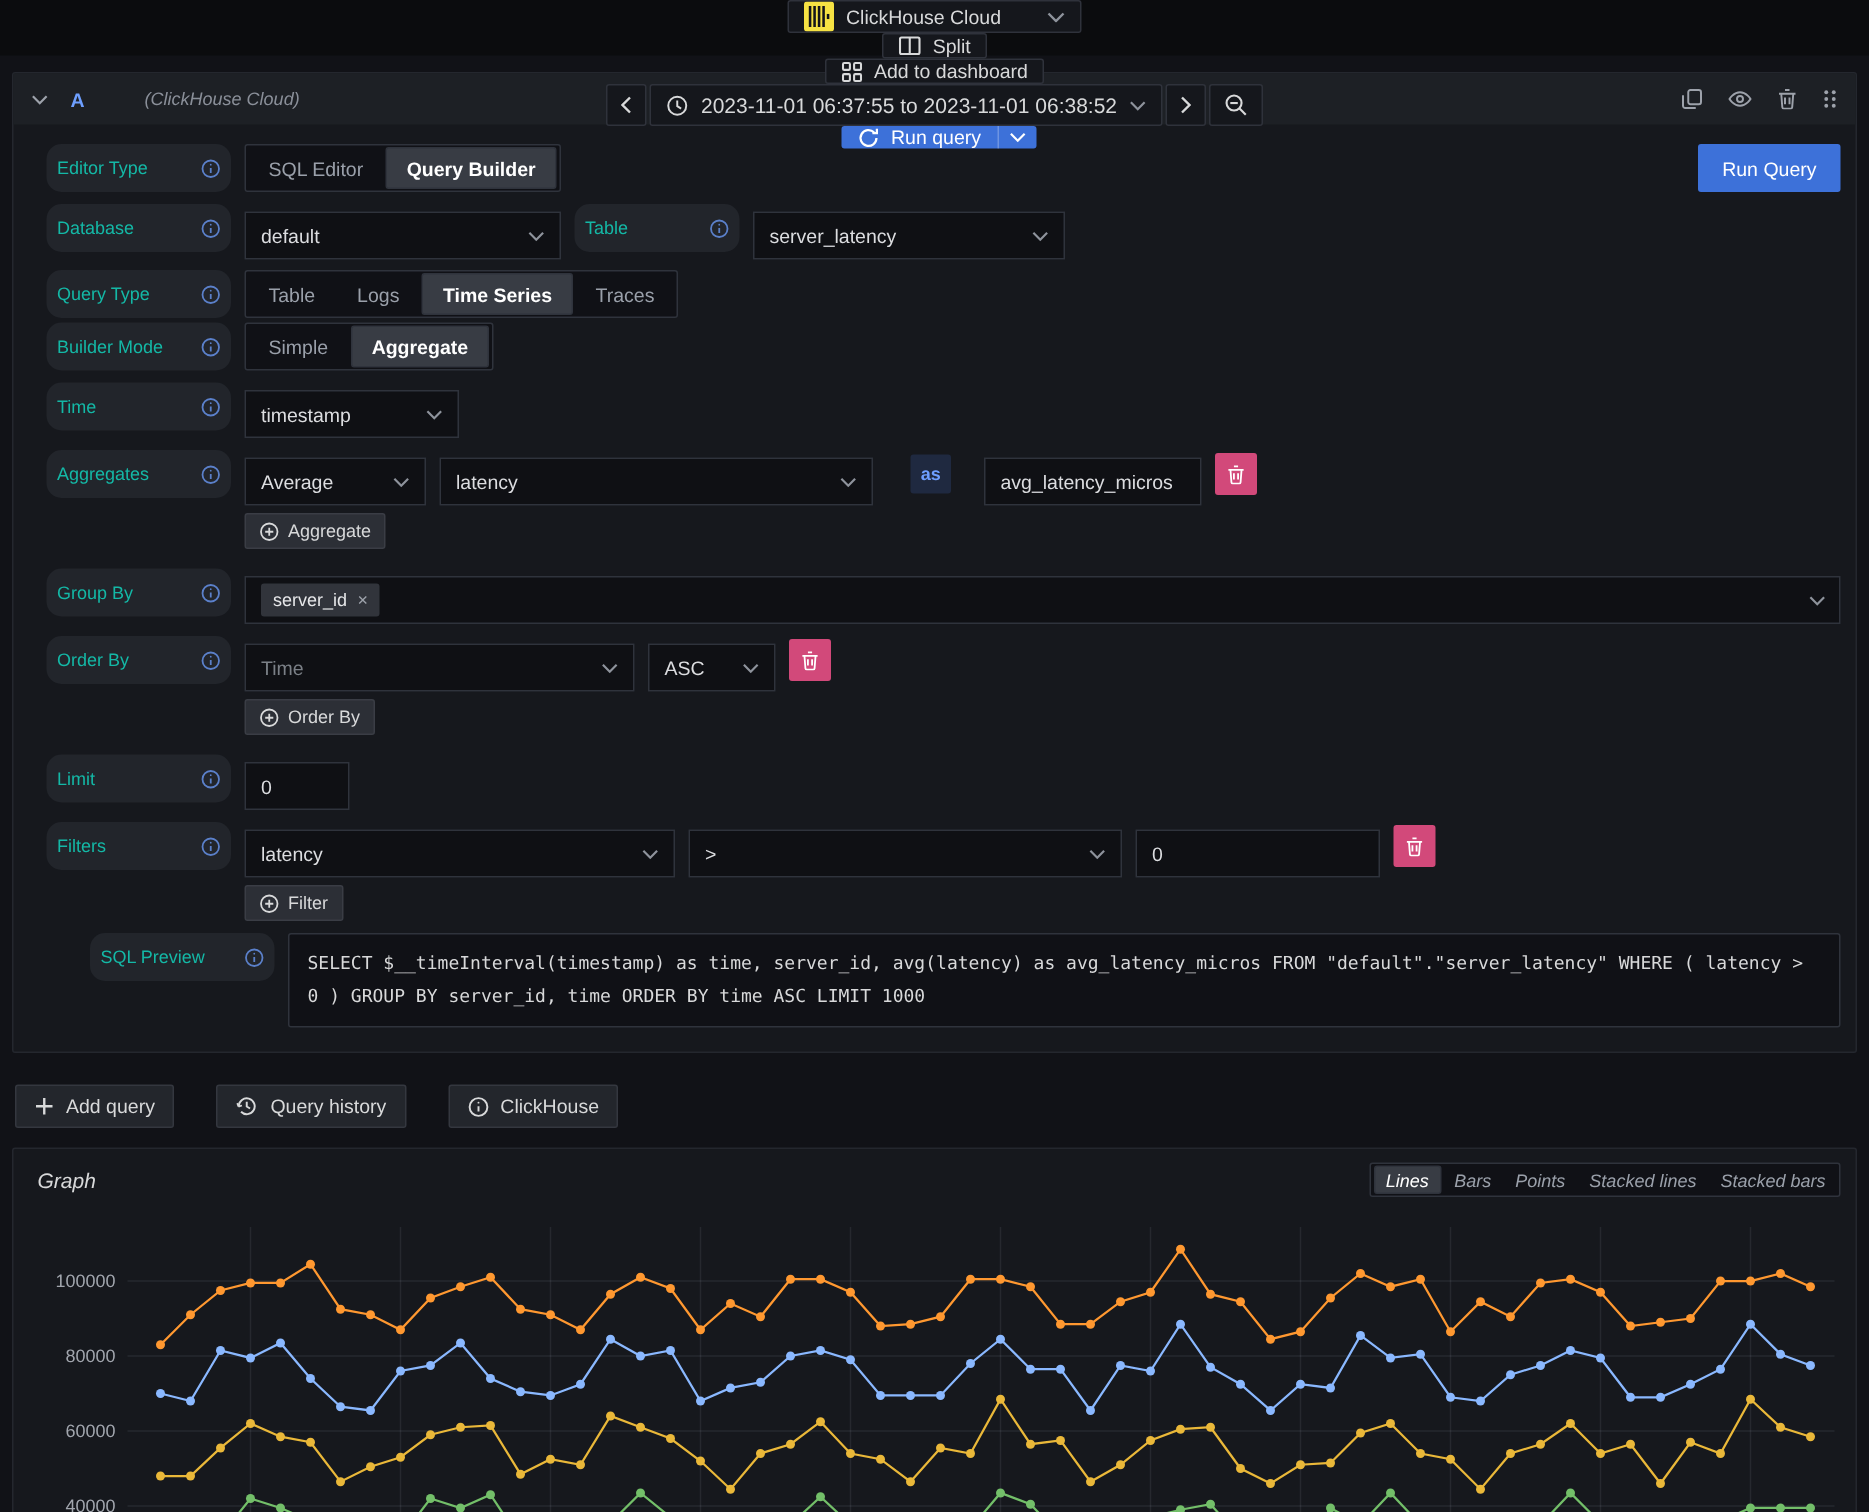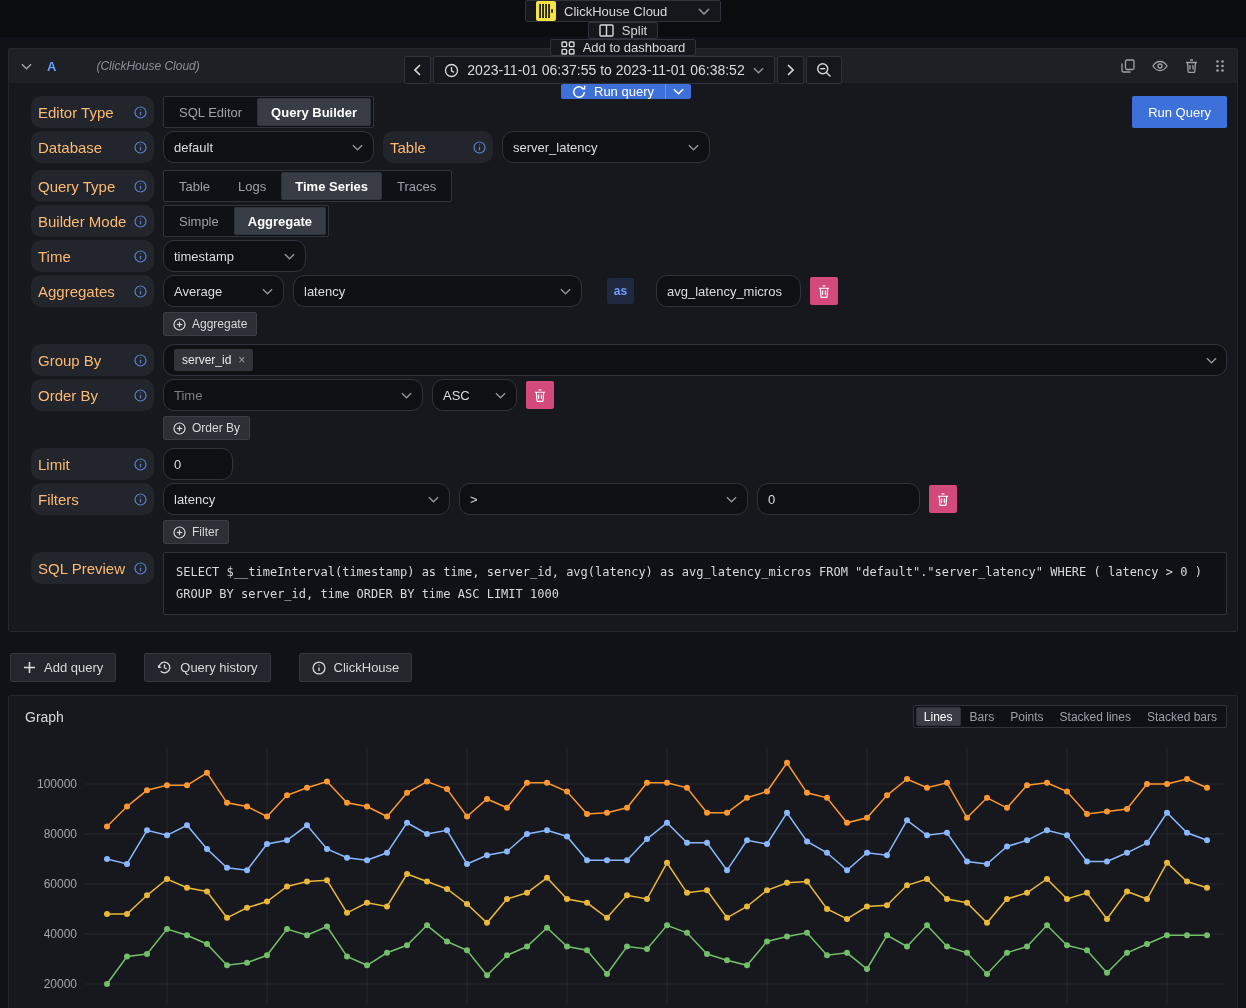--- a/index.html
+++ b/index.html
@@ -41,29 +41,29 @@
   .qref { color:#6e9fff; font-weight:700; font-size:13px; margin-left:15px; }
   .qhint { color:#8a8f99; font-style:italic; font-size:12px; margin-left:40px; }
   .qh-icons { margin-left:auto; display:flex; align-items:center; gap:17px; color:#9da2ab; }
   .qbody { padding:13px 10px 16px 22px; }
 
   .frow { display:flex; gap:9px; margin-bottom:3px; position:relative; align-items:center; }
   .frow.top { align-items:flex-start; }
   .flabel {
     width:123px; min-width:123px; height:32px; background:#22252b; border-radius:10px;
     display:flex; align-items:center; justify-content:space-between; padding:0 7px;
-    color:#fdba74; font-size:15px; font-weight:500;
+    color:#14b8a6; font-size:12px; font-weight:500;
   }
   .flabel.w110 { width:110px; min-width:110px; }
   .info { opacity:.75; }
 
   .sel, .inp {
-    height:32px; background:#0f1014; border:1px solid #2f333c; border-radius:11px;
+    height:32px; background:#0f1014; border:1px solid #2f333c; border-radius:0;
     display:flex; align-items:center; justify-content:space-between; gap:8px;
-    padding:0 10px; font-size:13px; color:#dcdde0; cursor:pointer;
+    padding:0 10px; font-size:13px; color:#dcdde0; cursor:pointer;margin-top:10px;
   }
   .placeholder { color:#7b8087; }
   .caret { color:#8e939c; }
 
   .radio { display:flex; align-items:center; height:32px; background:#101116; border:1px solid #2f333c; border-radius:2px; padding:0 1px; }
   .ropt { height:28px; padding:0 13px; display:flex; align-items:center; color:#9aa0aa; font-size:13px; border-radius:2px; margin:0 1px; cursor:pointer; white-space:nowrap; }
   .ropt.sel { background:#383c44; color:#fff; font-weight:700; }
 
   .runquery-btn {
     position:absolute; right:0; top:0; height:32px; padding:0 16px;
@@ -94,21 +94,21 @@
 
   
   .footer { display:flex; gap:28px; margin:21px 0 0 2px; }
   .fbtn { height:29px; display:inline-flex; align-items:center; gap:8px; padding:0 12px;
     background:#23262c; border:1px solid #34373f; border-radius:2px;
     font-size:13px; font-weight:500; color:#d8d9da; cursor:pointer; }
 
   
   .gpanel { margin-top:13px; background:#16181d; border:1px solid #24272e; border-radius:2px;
     padding:7px 8px 4px 8px; height:362px; }
-  .gheader { display:flex; align-items:center; justify-content:space-between; padding:2px 2px 0 8px; }
+  .gheader { display:flex; align-items:center; justify-content:space-between; padding:2px 2px 0 8px;font-style:italic; }
   .gtitle { font-size:14px; font-weight:500; color:#d8d9da; }
   .modes { display:flex; align-items:center; height:23px; border:1px solid #2f333c; border-radius:2px; background:#101116; padding:0 1px; }
   .mopt { height:19px; padding:0 7px; display:flex; align-items:center; font-size:12px; color:#9aa0aa; margin:0 1px; border-radius:2px; cursor:pointer; white-space:nowrap; }
   .mopt.sel { background:#383c44; color:#fff; }
 </style>
 </head>
 <body>
 
 <div class="topbar">
   <div class="tbtn ds-btn">
@@ -564,21 +564,21 @@
             <svg width="13" height="13" viewBox="0 0 13 13" fill="none" stroke="#d8d9da" stroke-width="1.2">
                 <circle cx="6.5" cy="6.5" r="5.5"></circle>
                 <line x1="6.5" y1="3.8" x2="6.5" y2="9.2"></line>
                 <line x1="3.8" y1="6.5" x2="9.2" y2="6.5"></line>
               </svg>
           </span>
           <span>Filter</span>
         </button>
       </div>
 
-      <div class="frow top" style="margin-bottom:0;">
+      <div class="frow top" style="margin-bottom:0;margin-left:29px;">
         <div class="flabel">
           <span>SQL Preview</span>
           <span class="icon info">
             <svg width="13" height="13" viewBox="0 0 13 13" fill="none" stroke="#6e9fff" stroke-width="1.2">
                 <circle cx="6.5" cy="6.5" r="5.5"></circle>
                 <line x1="6.5" y1="6" x2="6.5" y2="9.3"></line>
                 <circle cx="6.5" cy="3.8" r="0.6" fill="#6e9fff" stroke="none"></circle>
               </svg>
           </span>
         </div>

